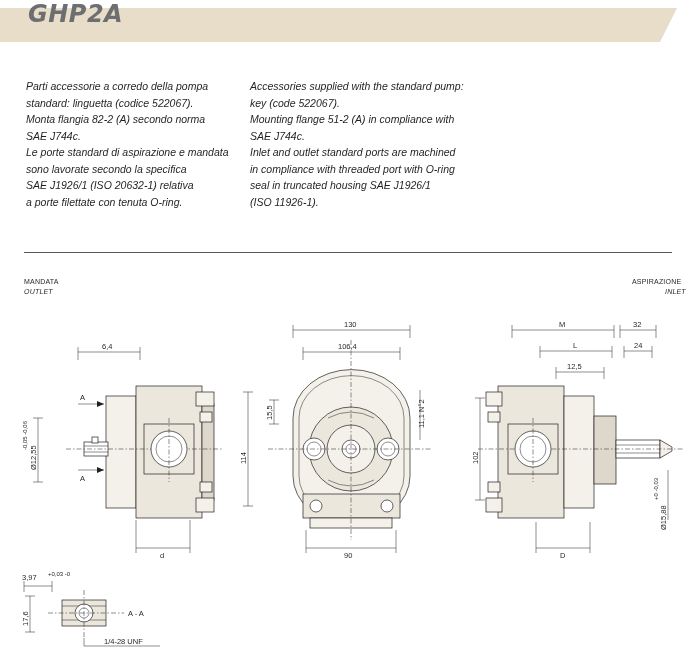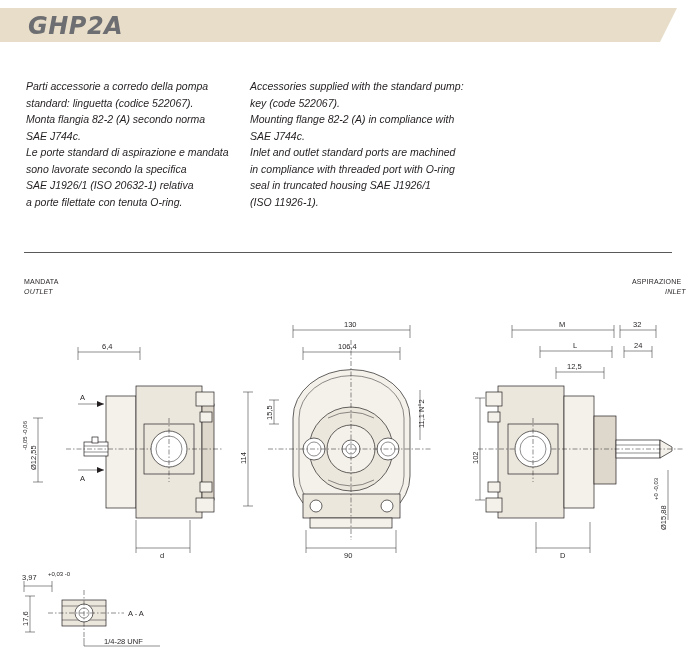--- a/index.html
+++ b/index.html
@@ -38,21 +38,21 @@
     top: 0;
     width: 0;
     height: 0;
     border-style: solid;
     border-width: 34px 17px 0 0;
     border-color: #e8ddc8 transparent transparent transparent;
   }
   .header-title {
     position: absolute;
     left: 28px;
-    top: 12px;
+    top: 0;
     font-family: "DejaVu Sans", sans-serif;
     font-weight: bold;
     font-style: italic;
     font-size: 24px;
     letter-spacing: 0.5px;
     color: #6d6e71;
     z-index: 3;
   }
 
   
@@ -130,21 +130,21 @@
   <div class="text-col left">Parti accessorie a corredo della pompa
 standard: linguetta (codice 522067).
 Monta flangia 82-2 (A) secondo norma
 SAE J744c.
 Le porte standard di aspirazione e mandata
 sono lavorate secondo la specifica
 SAE J1926/1 (ISO 20632-1) relativa
 a porte filettate con tenuta O-ring.</div>
   <div class="text-col right">Accessories supplied with the standard pump:
 key (code 522067).
-Mounting flange 82-2 (A) in compliance with
+Mounting flange 51-2 (A) in compliance with
 SAE J744c.
 Inlet and outlet standard ports are machined
 in compliance with threaded port with O-ring
 seal in truncated housing SAE J1926/1
 (ISO 11926-1).</div>
 
   <div class="rule"></div>
 
   <div class="lbl it port-outlet">MANDATA</div>
   <div class="lbl en port-outlet2">OUTLET</div>

